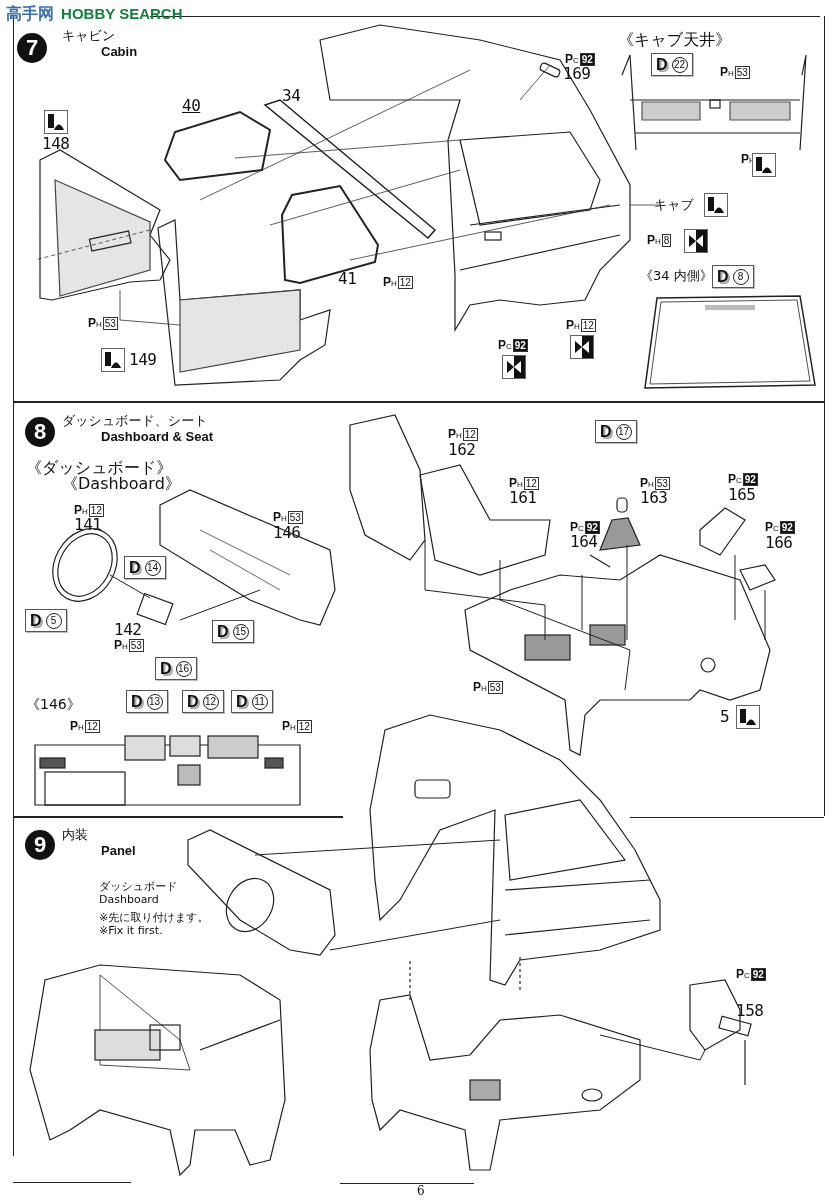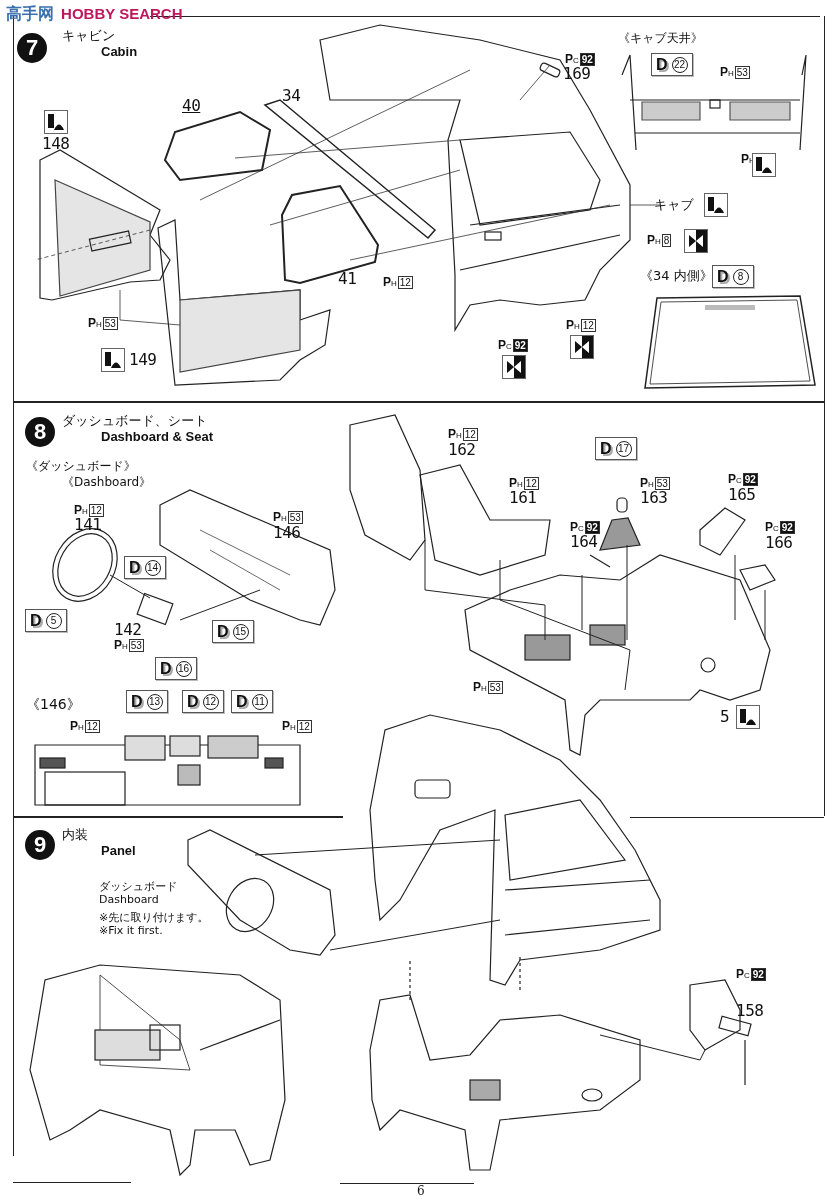--- a/index.html
+++ b/index.html
@@ -13,38 +13,38 @@
   .paint{position:absolute;font:bold 10px "Liberation Sans",sans-serif;white-space:nowrap;}
   .paint .p{font-size:12px;}
   .paint .sub{font-size:8px;font-weight:normal;}
   .paint .box{display:inline-block;border:1px solid #333;padding:0 1px;font:10px "Liberation Sans",sans-serif;margin-left:1px;line-height:11px;}
   .paint .box.dark{background:#111;color:#fff;font-weight:bold;}
   .decal{position:absolute;border:1px solid #555;padding:1px 4px;background:#fff;white-space:nowrap;box-shadow:1px 1px 0 #bbb;}
   .decal .d{font:900 16px "Liberation Sans",sans-serif;text-shadow:2px 2px 0 #aaa;}
   .decal .c{display:inline-block;width:14px;height:14px;border:1px solid #222;border-radius:50%;font:10px/14px "Liberation Sans",sans-serif;text-align:center;margin-left:4px;vertical-align:2px;}
   .sym{position:absolute;width:22px;height:22px;border:1px solid #666;background:#fff;}
   .note{position:absolute;font-size:11px;}
-  .caption{position:absolute;font-size:12px;}
+  .caption{position:absolute;font-size:16px;}
   svg.drw{position:absolute;left:0;top:0;}
 </style>
 </head>
 <body>
 
 <div class="frame-line" style="left:13px;top:16px;width:1px;height:1140px;"></div>
 <div class="frame-line" style="left:150px;top:16px;width:670px;height:1px;"></div>
 <div class="frame-line" style="left:824px;top:16px;width:1px;height:800px;"></div>
 <div class="frame-line" style="left:13px;top:401px;width:811px;height:2px;"></div>
 <div class="frame-line" style="left:13px;top:816px;width:330px;height:2px;"></div>
 <div class="frame-line" style="left:630px;top:817px;width:194px;height:1px;"></div>
 <div class="frame-line" style="left:13px;top:1182px;width:118px;height:1px;"></div>
 <div class="frame-line" style="left:340px;top:1183px;width:134px;height:1px;"></div>
 
 <div class="abs" style="left:6px;top:4px;">
   <span style="font:bold 16px 'DejaVu Sans',sans-serif;color:#3a6fb0;">高手网</span>
-  <span style="font:bold 15px 'Liberation Sans',sans-serif;color:#be185d;margin-left:2px;">HOBBY SEARCH</span>
+  <span style="font:bold 15px 'Liberation Sans',sans-serif;color:#15803d;margin-left:2px;">HOBBY SEARCH</span>
 </div>
 
 <svg class="drw" width="838" height="1200" fill="none" stroke="#222" stroke-width="1.2">
 
   <g>
     <path d="M40 160 L60 150 L160 210 L150 235 L170 260 L160 280 L130 282 L52 300 L40 298 Z"></path>
     <path d="M55 180 L150 222 L150 270 L60 296 Z" fill="#e5e5e5" stroke="#444"></path>
     <rect x="90" y="235" width="40" height="12" transform="rotate(-12 110 240)"></rect>
   </g>
 
@@ -266,21 +266,21 @@
 <div class="decal" style="left:182px;top:690px;"><span class="d">D</span><span class="c">12</span></div>
 <div class="decal" style="left:231px;top:690px;"><span class="d">D</span><span class="c">11</span></div>
 <div class="paint" style="left:70px;top:719px;"><span class="p">P</span><span class="sub">H</span><span class="box">12</span></div>
 <div class="paint" style="left:282px;top:719px;"><span class="p">P</span><span class="sub">H</span><span class="box">12</span></div>
 
 <div class="paint" style="left:448px;top:427px;"><span class="p">P</span><span class="sub">H</span><span class="box">12</span></div>
 <div class="num" style="left:448px;top:440px;">162</div>
 <div class="paint" style="left:509px;top:476px;"><span class="p">P</span><span class="sub">H</span><span class="box">12</span></div>
 <div class="num" style="left:509px;top:488px;">161</div>
 
-<div class="decal" style="left:595px;top:437px;"><span class="d">D</span><span class="c">17</span></div>
+<div class="decal" style="left:595px;top:420px;"><span class="d">D</span><span class="c">17</span></div>
 <div class="paint" style="left:640px;top:476px;"><span class="p">P</span><span class="sub">H</span><span class="box">53</span></div>
 <div class="num" style="left:640px;top:488px;text-align:center;">163</div>
 
 <div class="paint" style="left:570px;top:520px;"><span class="p">P</span><span class="sub">C</span><span class="box dark">92</span></div>
 <div class="num" style="left:570px;top:532px;">164</div>
 <div class="paint" style="left:728px;top:472px;"><span class="p">P</span><span class="sub">C</span><span class="box dark">92</span></div>
 <div class="num" style="left:728px;top:485px;">165</div>
 <div class="paint" style="left:765px;top:520px;"><span class="p">P</span><span class="sub">C</span><span class="box dark">92</span></div>
 <div class="num" style="left:765px;top:533px;">166</div>
 

